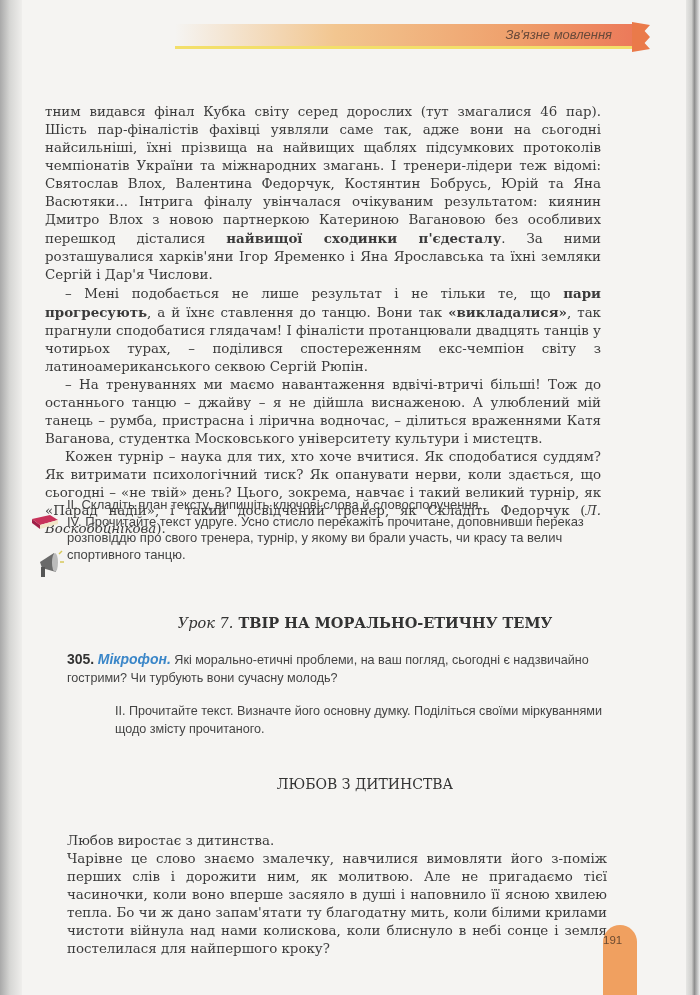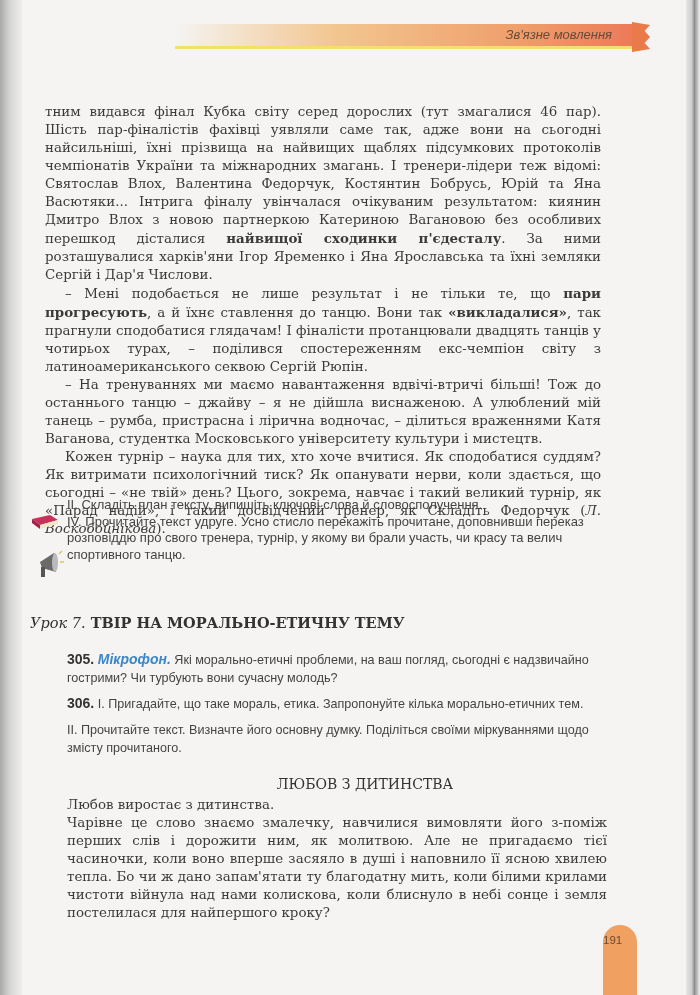--- a/index.html
+++ b/index.html
@@ -42,35 +42,35 @@
     .b { font-weight: bold; }
     .i { font-style: italic; }
     .tasks {
       position: absolute; left: 67px; top: 497px; width: 540px;
       font-family: "Liberation Sans", sans-serif; font-size: 13px; line-height: 16.5px; color: #444;
     }
     .tasks p { margin: 0; }
     .book-icon { position: absolute; left: 30px; top: 514px; width: 30px; height: 16px; }
     .horn-icon { position: absolute; left: 36px; top: 550px; width: 28px; height: 30px; }
     .lesson-title {
-      position: absolute; left: 0; top: 614px; width: 700px; text-align: left;
+      position: absolute; left: 0; top: 614px; width: 700px; text-align: center;
       font-size: 14.5px; font-weight: bold; color: #333; padding-left: 30px; box-sizing: border-box;
     }
     .lesson-title .i { font-weight: normal; font-style: italic; }
     .ex { position: absolute; left: 67px; width: 540px;
       font-family: "Liberation Sans", sans-serif; font-size: 12.6px; line-height: 18px; color: #444; }
     .ex p { margin: 0; }
     .ex .num { font-weight: bold; font-size: 14px; color: #333; }
     .ex .key { font-weight: bold; font-style: italic; color: #3a86c8; font-size: 14px; }
     .story-title {
       position: absolute; left: 0; top: 776px; width: 700px; text-align: center;
       font-size: 14px; color: #333; padding-left: 30px; box-sizing: border-box;
     }
     .story {
-      position: absolute; left: 67px; top: 796px; width: 540px;
+      position: absolute; left: 67px; top: 832px; width: 540px;
       font-size: 13.4px; line-height: 18px; text-align: justify;
     }
     .story p { margin: 0; text-indent: 0; }
     .page-tab {
       position: absolute; left: 603px; top: 925px; width: 34px; height: 70px;
       background: #f0a060; border-radius: 17px 17px 0 0;
     }
     .page-tab span {
       position: absolute; top: 9px; left: 0; width: 34px; text-align: left;
       font-family: "Liberation Sans", sans-serif; font-size: 11.5px; color: #6b4a30;
@@ -116,22 +116,21 @@
 <div class="lesson-title">
   <span class="i">Урок 7.</span>
   <span>ТВІР НА МОРАЛЬНО-ЕТИЧНУ ТЕМУ</span>
 </div>
 
 <div class="ex" style="top:650px;">
   <p><span class="num">305.</span> <span class="key">Мікрофон.</span><span> Які морально-етичні проблеми, на ваш погляд, сьогодні є надзвичайно гострими? Чи турбують вони сучасну молодь?</span></p>
 </div>
 
 <div class="ex" style="top:694px;">
-  <p><span class="num">306.</span><span> І. Пригадайте, що таке мораль, етика. Запропонуйте кілька морально-етичних тем.</span></p>
-  <p style="margin-top:8px;">ІІ. Прочитайте текст. Визначте його основну думку. Поділіться своїми міркуваннями щодо змісту прочитаного.</p>
+  <p style="margin-top:8px;margin-left:48px;">ІІ. Прочитайте текст. Визначте його основну думку. Поділіться своїми міркуваннями щодо змісту прочитаного.</p>
 </div>
 
 <div class="story-title">ЛЮБОВ З ДИТИНСТВА</div>
 
 <div class="story">
   <p>Любов виростає з дитинства.</p>
   <p>Чарівне це слово знаємо змалечку, навчилися вимовляти його з-поміж перших слів і дорожити ним, як молитвою. Але не пригадаємо тієї часиночки, коли воно вперше засяяло в душі і наповнило її ясною хвилею тепла. Бо чи ж дано запам'ятати ту благодатну мить, коли білими крилами чистоти війнула над нами колискова, коли блиснуло в небі сонце і земля постелилася для найпершого кроку?</p>
 </div>
 
 <div class="page-tab">

